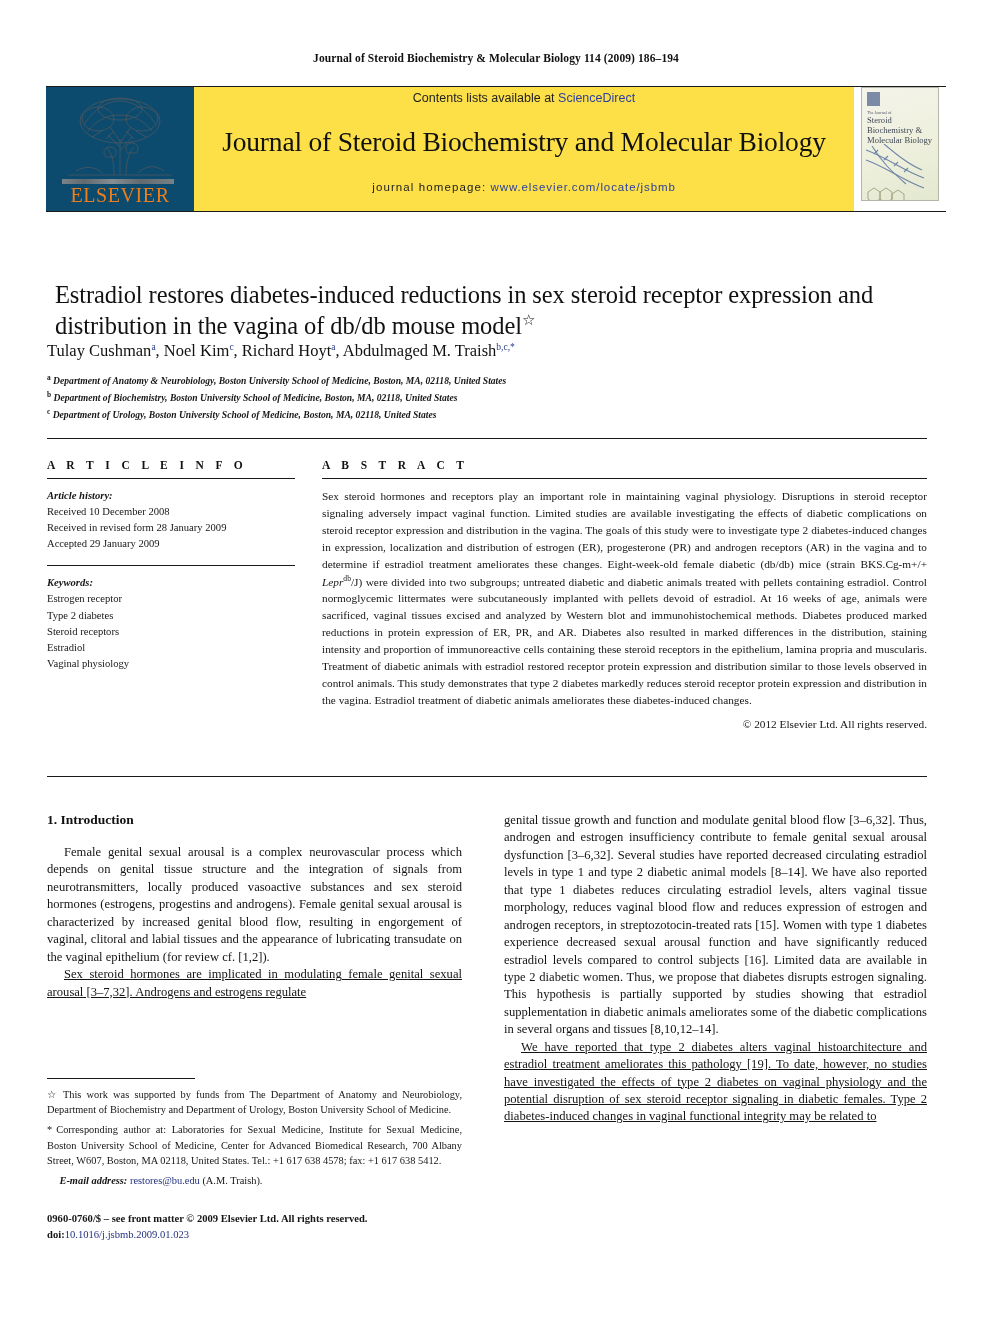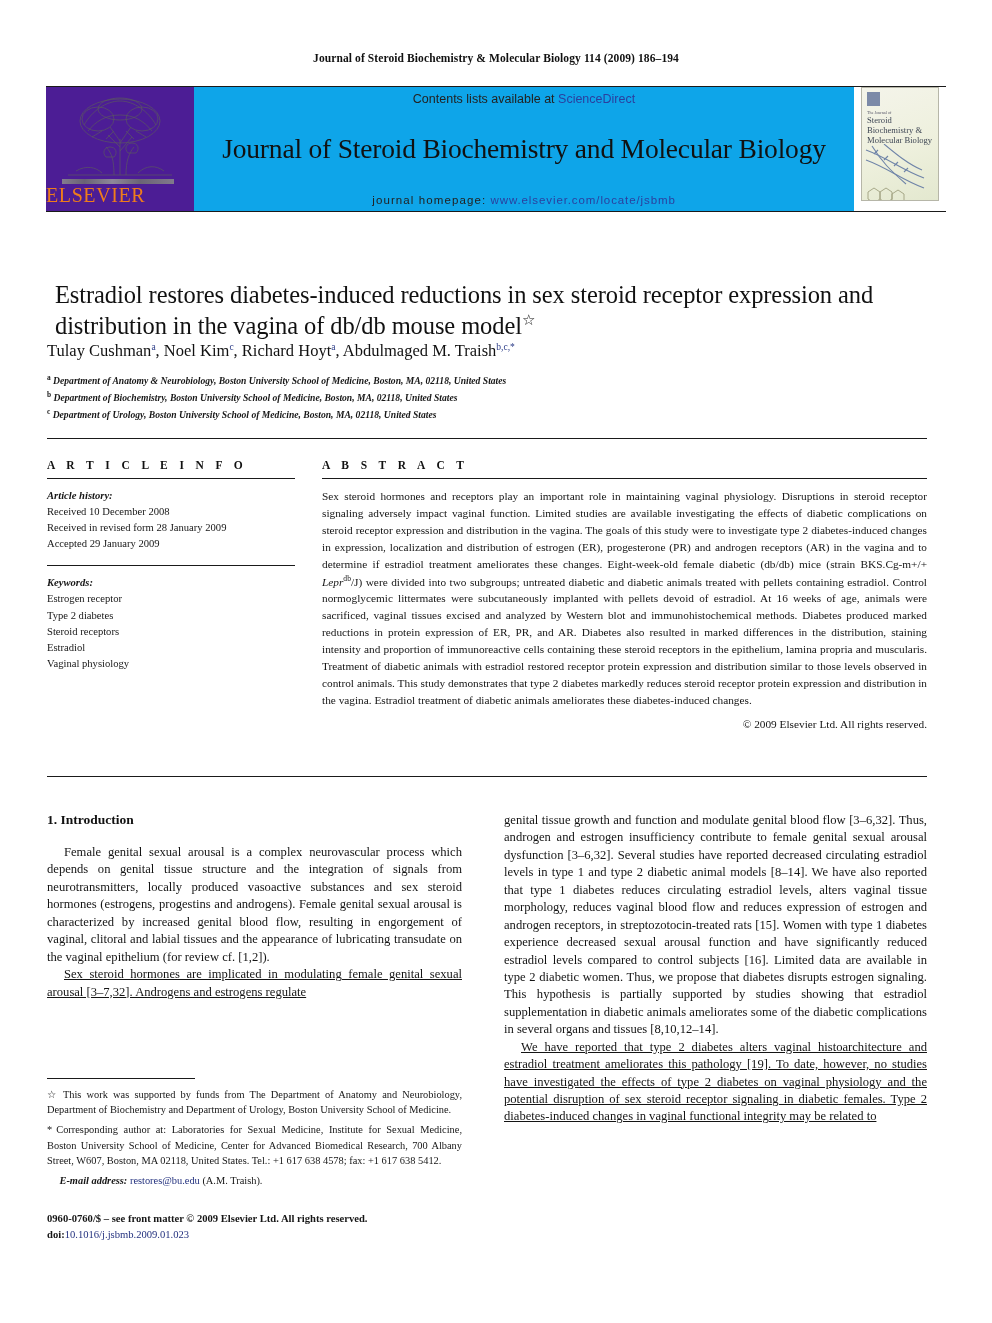--- a/index.html
+++ b/index.html
@@ -48,24 +48,25 @@
     position: relative;
     width: 100%;
     height: 100%;
     display: flex;
     align-items: stretch;
   }
   .elsevier-block {
     width: 148px;
     flex: none;
     position: relative;
-    background: #4c1d95;
+    background: #0c4a6e;
     display: flex;
     flex-direction: column;
     justify-content: flex-end;
+    align-items: center;
     padding-bottom: 2px;
     box-sizing: border-box;
   }
   .tree-svg { position: absolute; left: 16px; top: 4px; }
   .elsevier-word {
     position: relative;
     font-family: "Liberation Serif", serif;
     font-size: 20px;
     letter-spacing: 0.6px;
     color: #ef7d1a;
@@ -76,26 +77,26 @@
     position: absolute;
     left: 16px;
     bottom: 27px;
     width: 112px;
     height: 5px;
     background: linear-gradient(90deg,#8d8d8d 0%, #6f6f6f 20%, #9a9a9a 45%, #707070 70%, #8a8a8a 100%);
     opacity: .85;
   }
   .journal-center {
     flex: 1;
-    background: #0ea5e9;
+    background: #fde047;
     display: flex;
     flex-direction: column;
     align-items: center;
-    justify-content: center;
-    gap: 18px;
+    justify-content: flex-start;
+    gap: 12px;
   }
   .contents-line {
     font-family: "Liberation Sans", sans-serif;
     font-size: 12.5px;
     color: #222;
     margin-top: 4px;
   }
   .sciencedirect { color: #2b3f9e; }
   .journal-title {
     font-family: "Liberation Serif", serif;
@@ -407,21 +408,21 @@
       <div>Steroid receptors</div>
       <div>Estradiol</div>
       <div>Vaginal physiology</div>
     </div>
   </div>
 
   <div class="abs-col">
     <div class="sec-head">A B S T R A C T</div>
     <div class="thin-rule"></div>
     <div class="abstract-body"><span>Sex steroid hormones and receptors play an important role in maintaining vaginal physiology. Disruptions in steroid receptor signaling adversely impact vaginal function. Limited studies are available investigating the effects of diabetic complications on steroid receptor expression and distribution in the vagina. The goals of this study were to investigate type 2 diabetes-induced changes in expression, localization and distribution of estrogen (ER), progesterone (PR) and androgen receptors (AR) in the vagina and to determine if estradiol treatment ameliorates these changes. Eight-week-old female diabetic (db/db) mice (strain BKS.Cg-m+/+ </span><i>Lepr</i><sup>db</sup><span>/J) were divided into two subgroups; untreated diabetic and diabetic animals treated with pellets containing estradiol. Control normoglycemic littermates were subcutaneously implanted with pellets devoid of estradiol. At 16 weeks of age, animals were sacrificed, vaginal tissues excised and analyzed by Western blot and immunohistochemical methods. Diabetes produced marked reductions in protein expression of ER, PR, and AR. Diabetes also resulted in marked differences in the distribution, staining intensity and proportion of immunoreactive cells containing these steroid receptors in the epithelium, lamina propria and muscularis. Treatment of diabetic animals with estradiol restored receptor protein expression and distribution similar to those levels observed in control animals. This study demonstrates that type 2 diabetes markedly reduces steroid receptor protein expression and distribution in the vagina. Estradiol treatment of diabetic animals ameliorates these diabetes-induced changes.</span></div>
-    <div class="copyright">© 2009 Elsevier Ltd. All rights reserved.</div>
+    <div class="copyright">© 2012 Elsevier Ltd. All rights reserved.</div>
   </div>
 
   <div class="col-left">
     <h2 class="section-title">1.  Introduction</h2>
     <p class="body-par">Female genital sexual arousal is a complex neurovascular process which depends on genital tissue structure and the integration of signals from neurotransmitters, locally produced vasoactive substances and sex steroid hormones (estrogens, progestins and androgens). Female genital sexual arousal is characterized by increased genital blood flow, resulting in engorgement of vaginal, clitoral and labial tissues and the appearance of lubricating transudate on the vaginal epithelium (for review cf. [1,2]).</p>
     <p class="body-par">Sex steroid hormones are implicated in modulating female genital sexual arousal [3–7,32]. Androgens and estrogens regulate</p>
   </div>
 
   <div class="col-right">
     <p class="body-par" style="text-indent:0">genital tissue growth and function and modulate genital blood flow [3–6,32]. Thus, androgen and estrogen insufficiency contribute to female genital sexual arousal dysfunction [3–6,32]. Several studies have reported decreased circulating estradiol levels in type 1 and type 2 diabetic animal models [8–14]. We have also reported that type 1 diabetes reduces circulating estradiol levels, alters vaginal tissue morphology, reduces vaginal blood flow and reduces expression of estrogen and androgen receptors, in streptozotocin-treated rats [15]. Women with type 1 diabetes experience decreased sexual arousal function and have significantly reduced estradiol levels compared to control subjects [16]. Limited data are available in type 2 diabetic women. Thus, we propose that diabetes disrupts estrogen signaling. This hypothesis is partially supported by studies showing that estradiol supplementation in diabetic animals ameliorates some of the diabetic complications in several organs and tissues [8,10,12–14].</p>

